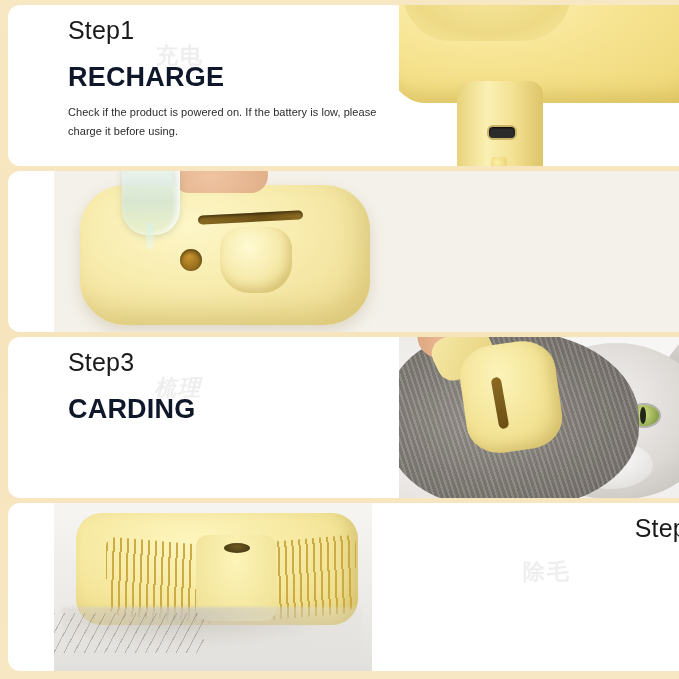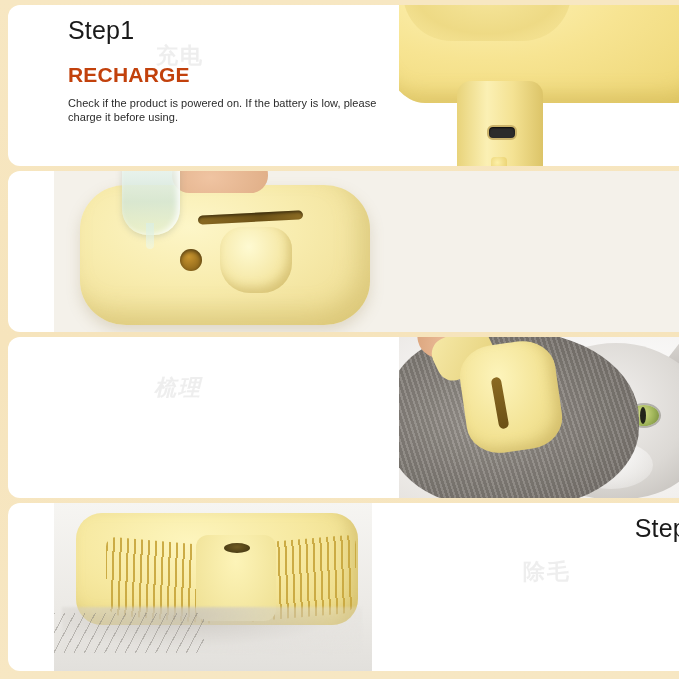--- a/index.html
+++ b/index.html
@@ -75,35 +75,35 @@
     letter-spacing: 2px;
     pointer-events: none;
     user-select: none;
   }
   .panel.p1 .watermark { top: 36px; left: 102px; font-family: Liberation Mono, monospace; }
   .panel.p2 .watermark { top: 34px; right: 150px; }
   .panel.p3 .watermark { top: 36px; left: 100px; font-style: italic; }
   .panel.p4 .watermark { top: 54px; right: 146px; }
 
   .headline {
-    font-size: 21px;
+    font-size: 27px;
     font-weight: 700;
-    color: #c2410c;
+    color: #0f172a;
     letter-spacing: 0.2px;
     line-height: 1.1;
     margin: 16px 0 10px 0;
   }
   .panel.p2 .headline,
   .panel.p4 .headline { margin-top: 14px; }
 
   .body-text {
     font-size: 11px;
     font-weight: 400;
     color: #2b2b2b;
-    line-height: 14px;
+    line-height: 19px;
     letter-spacing: 0.05px;
     margin: 0;
     max-width: 320px;
     text-align: left;
   }
 
   .img-col {
     position: relative;
     flex: 1 1 auto;
     overflow: hidden;
@@ -350,21 +350,23 @@
         </div>
         <div class="p2-finger"></div>
         <div class="p2-dropper"></div>
         <div class="p2-tip"></div>
       </div>
     </div>
   </section>
 
   <section class="panel p3">
     <div class="text-col">
+      <div class="step-label">Step3</div>
       <div class="watermark">梳理</div>
+      <div class="headline">CARDING</div>
     </div>
     <div class="img-col">
       <div class="photo3">
         <div class="p3-ear-l"></div>
         <div class="p3-ear-r"></div>
         <div class="p3-cat-head"></div>
         <div class="p3-muzzle"></div>
         <div class="p3-eye-l"></div>
         <div class="p3-eye-r"></div>
         <div class="p3-pupil-l"></div>

